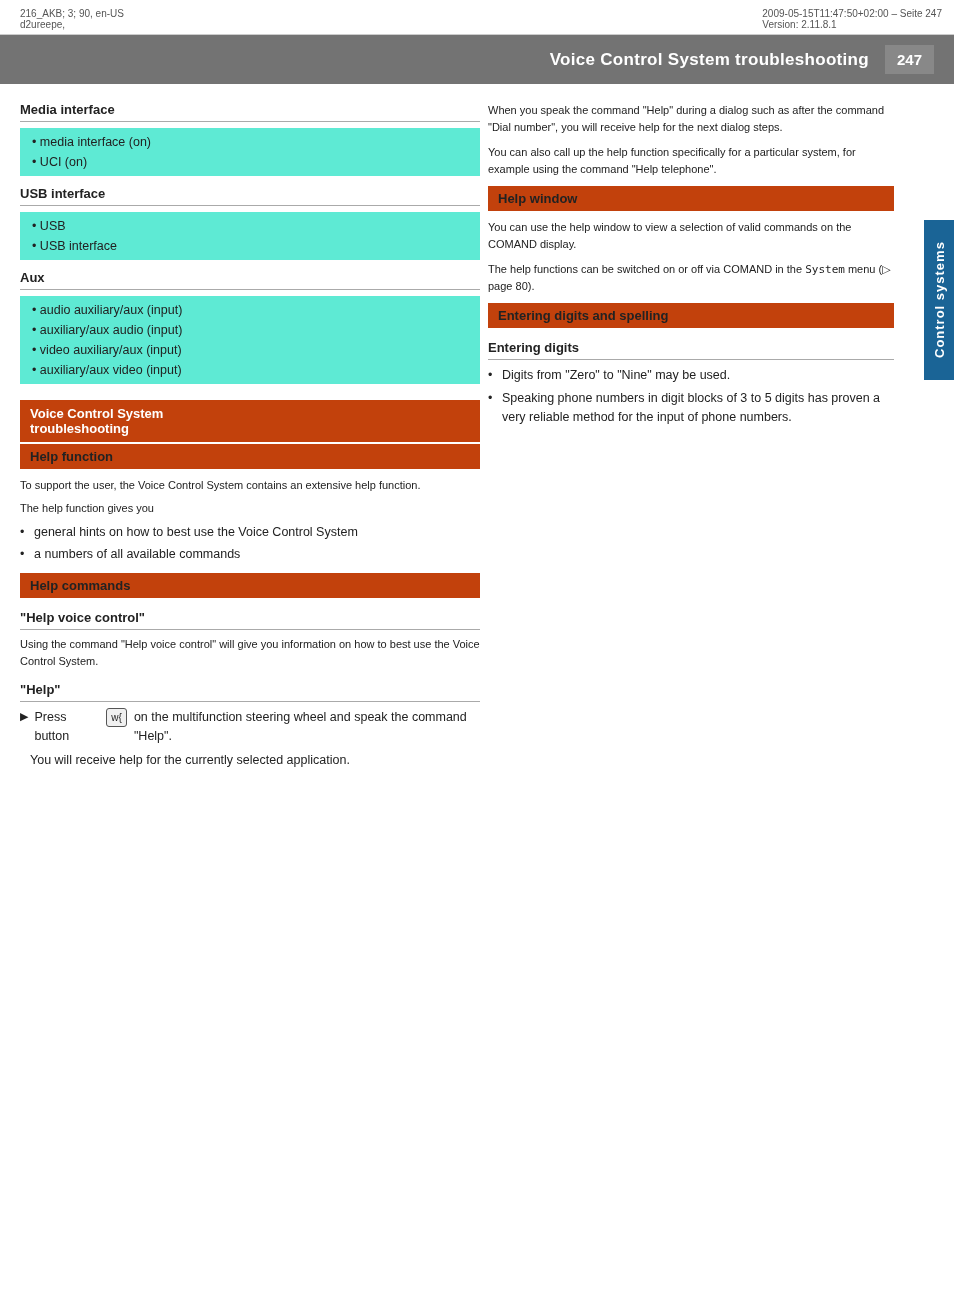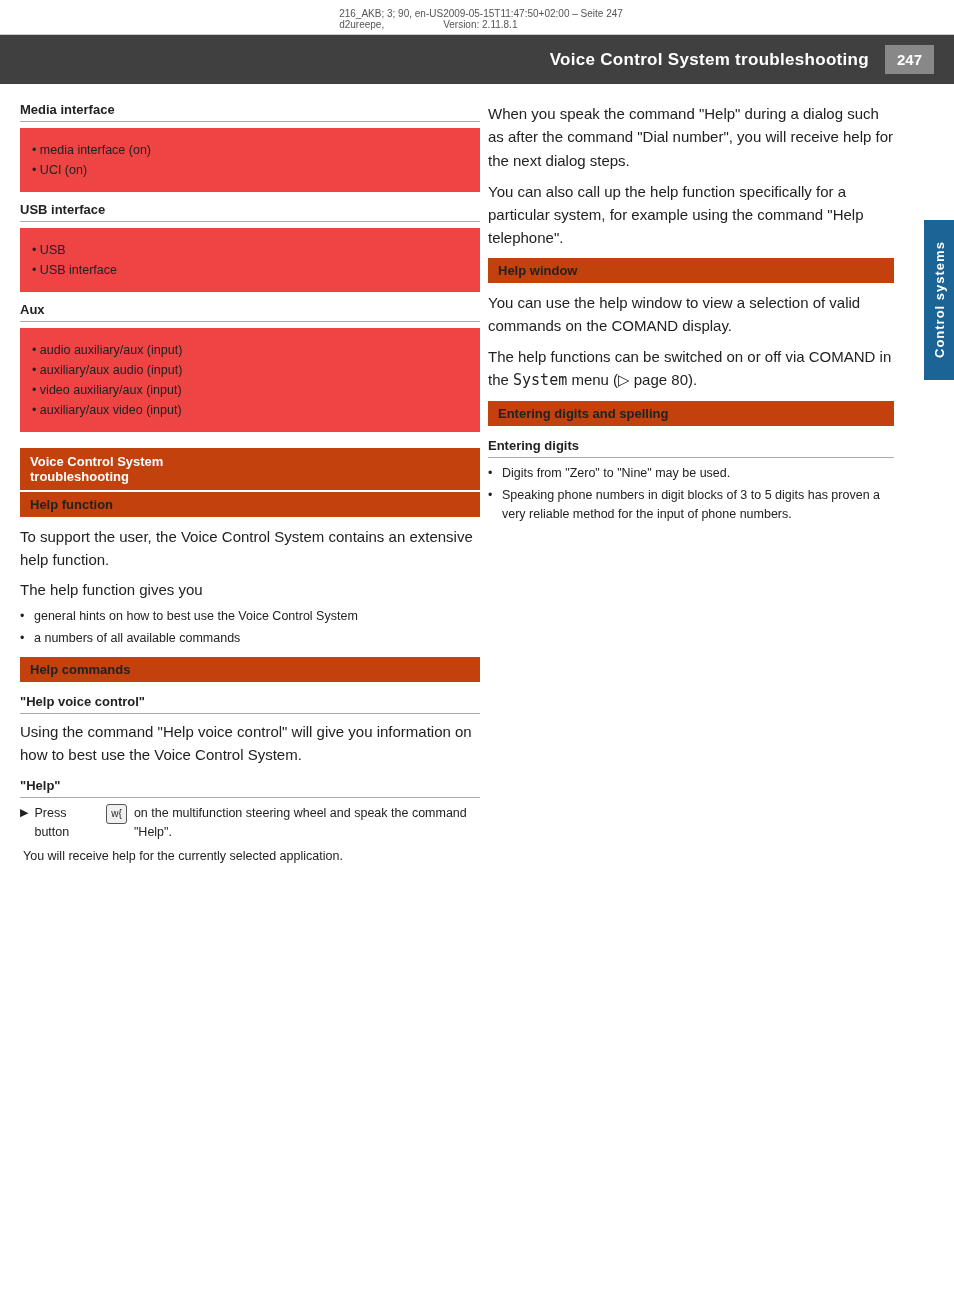--- a/index.html
+++ b/index.html
@@ -9,30 +9,30 @@
       background: #fff;
       color: #222;
       width: 954px;
       min-height: 1294px;
       position: relative;
     }
 
     
     .meta-header {
       display: flex;
-      justify-content: center;
+      justify-content: space-between;
       padding: 8px 12px 4px 20px;
       font-size: 10px;
       color: #555;
       border-bottom: 1px solid #ccc;
     }
 
     
     .page-title-bar {
-      background: #404040;
+      background: #737373;
       color: #fff;
       display: flex;
       justify-content: flex-end;
       align-items: center;
       padding: 10px 20px;
       position: relative;
     }
     .page-title-bar .title-text {
       font-size: 17px;
       font-weight: bold;
@@ -99,22 +99,22 @@
     }
 
     .divider {
       border: none;
       border-top: 1.5px solid #aaa;
       margin-bottom: 6px;
     }
 
     
     .shaded-list {
-      background: #ef4444;
-      padding: 12px 12px;
+      background: #5eead4;
+      padding: 4px 12px;
       margin-bottom: 10px;
     }
     .shaded-list ul {
       list-style: none;
       padding: 0;
     }
     .shaded-list ul li::before {
       content: "• ";
     }
     .shaded-list ul li {
@@ -137,21 +137,21 @@
     .gray-section-header {
       background: #c2410c;
       font-weight: bold;
       font-size: 13px;
       padding: 5px 10px;
       margin-bottom: 8px;
       margin-top: 2px;
     }
 
     .body-text {
-      font-size: 15px;
+      font-size: 11px;
       line-height: 1.55;
       margin-bottom: 6px;
     }
 
     .bullet-list {
       list-style: none;
       padding: 0;
       margin-bottom: 8px;
     }
     .bullet-list li {
@@ -203,21 +203,21 @@
       padding: 1px 4px;
       margin: 0 3px;
       background: #f0f0f0;
       white-space: nowrap;
       flex-shrink: 0;
     }
 
     .indented-text {
       font-size: 12.5px;
       line-height: 1.55;
-      margin-left: 3px;
+      margin-left: 10px;
       margin-bottom: 4px;
     }
 
     
     .right-col .body-text {
       margin-bottom: 8px;
     }
   </style>
 </head>
 <body>

